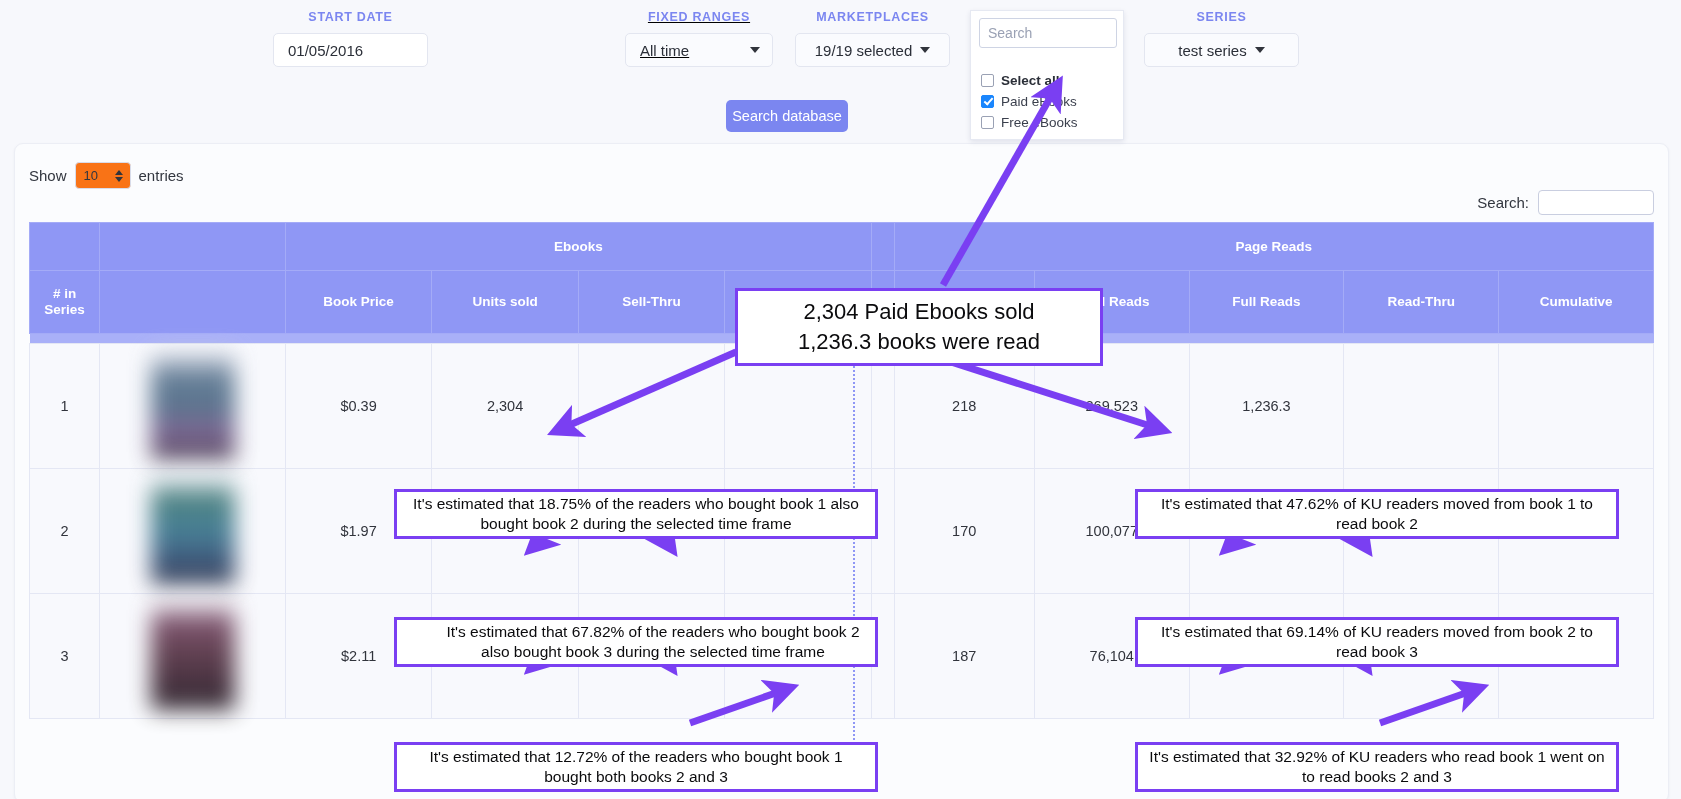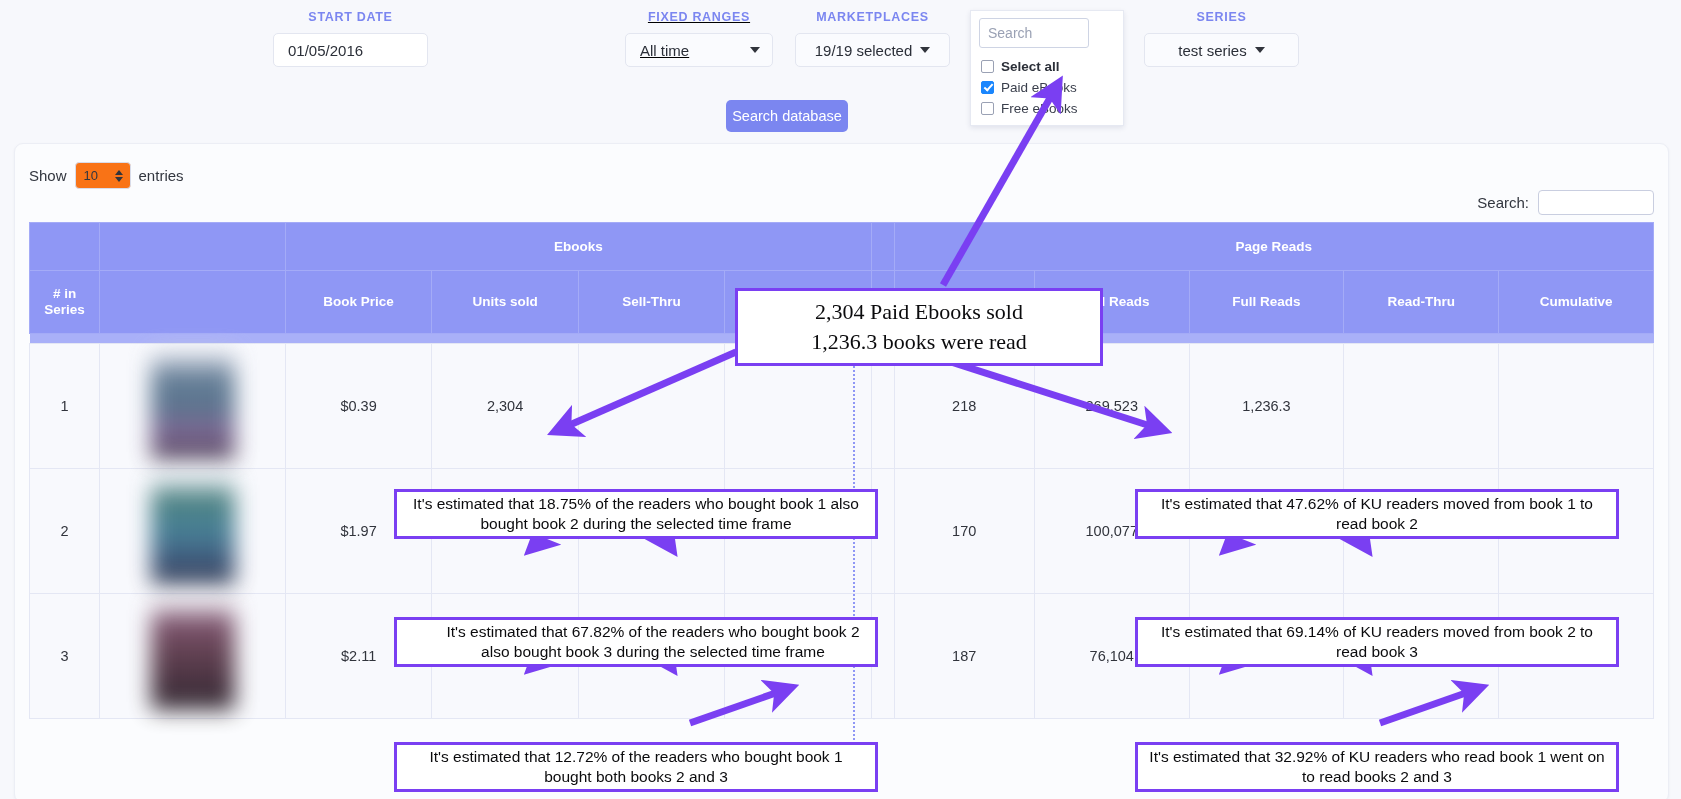--- a/index.html
+++ b/index.html
@@ -71,22 +71,22 @@
     background:#fff;
     border:1px solid #e6e9f2;
     box-shadow:0 2px 5px rgba(30,40,90,.10);
     padding:7px 0 6px 0;
     box-sizing:border-box;
     text-align:left;
     z-index:5;
   }
   .ms-search{
     box-sizing:border-box;
-    margin:0 8px 8px 8px;
-    width:110px;height:30px;
+    margin:0 8px 22px 8px;
+    width:138px;height:30px;
     border:1px solid #ced4e4;
     border-radius:3px;
     font-size:14px;
     color:#0c4a6e;
     padding:0 8px;
     font-family:"Liberation Sans",sans-serif;
     background:#fff;
   }
   .ms-search::placeholder{color:#9aa1b4;}
   .ms-opt{
@@ -445,21 +445,21 @@
     <path d="M1268,510 L1226,549"></path>
     <path d="M1340,510 L1367,549"></path>
 
     <path d="M1268,629 L1226,668"></path>
     <path d="M1340,629 L1367,668"></path>
 
     <path d="M1380,723 L1480,688"></path>
   </g>
 </svg>
 
-<div class="callout big" style="left:735px;top:288px;width:368px;height:78px;font-family:Liberation Serif, serif;">
+<div class="callout big" style="left:735px;top:288px;width:368px;height:78px;">
   <div>
     <div>2,304 Paid Ebooks sold</div>
     <div>1,236.3 books were read</div>
   </div>
 </div>
 
 <div class="callout" style="left:394px;top:489px;width:484px;height:50px;">It's estimated that 18.75% of the readers who bought book 1 also bought book 2 during the selected time frame</div>
 
 <div class="callout" style="left:394px;top:617px;width:484px;height:50px;padding-left:44px;">It's estimated that 67.82% of the readers who bought book 2 also bought book 3 during the selected time frame</div>
 

